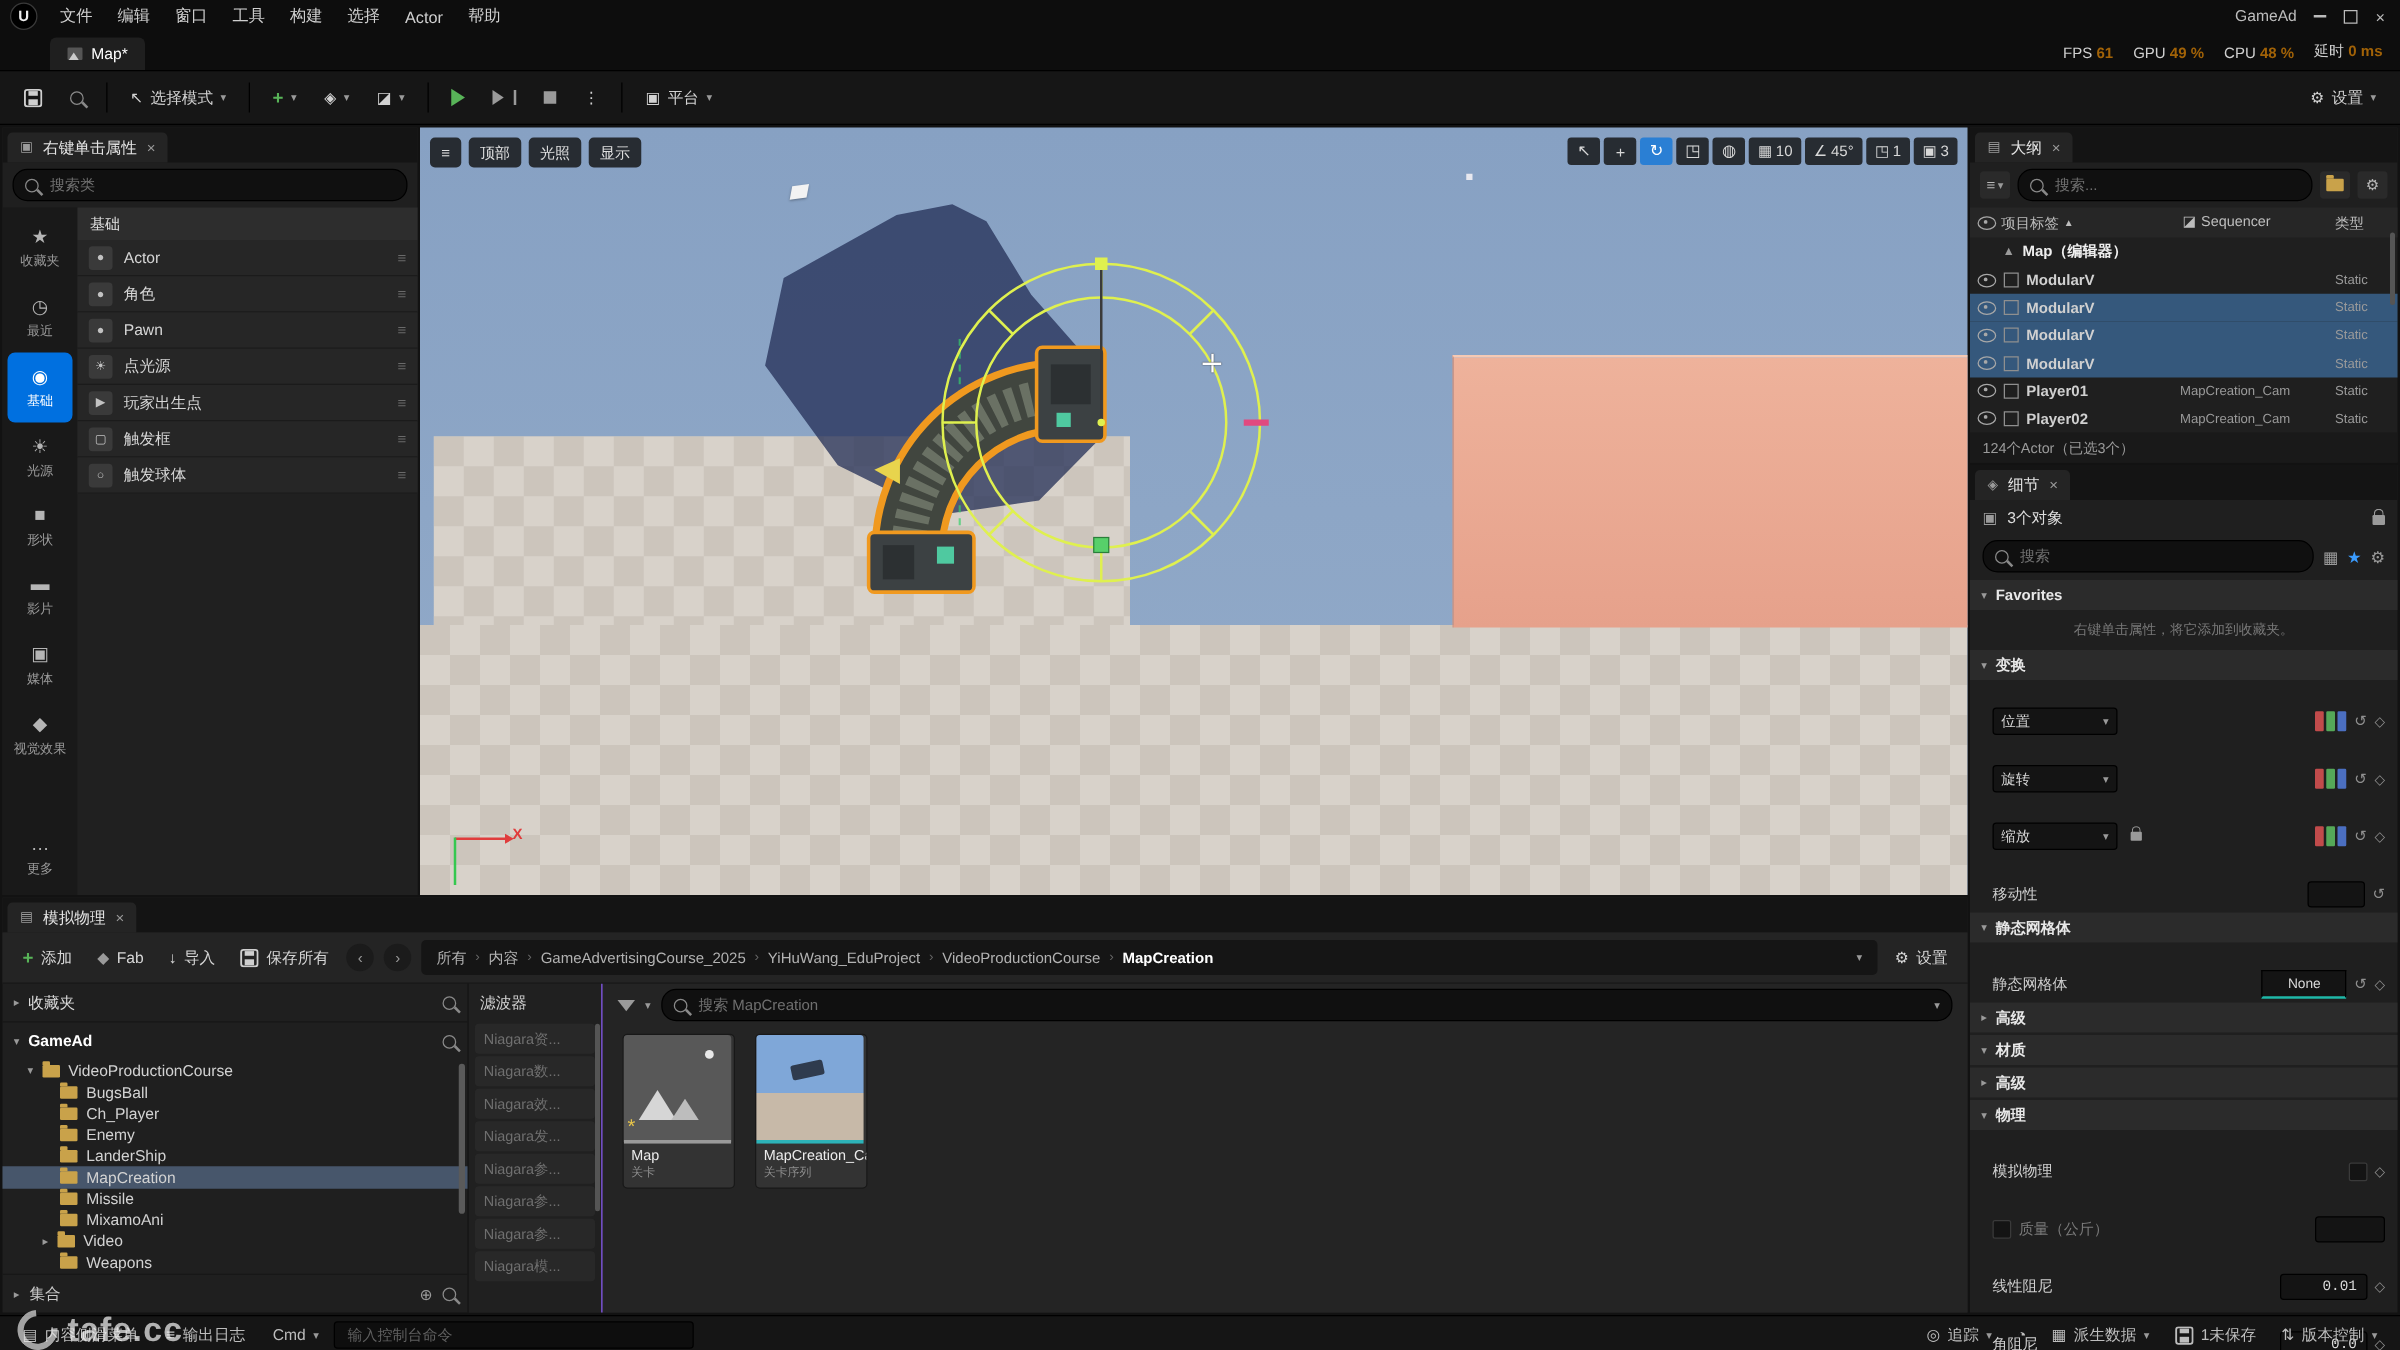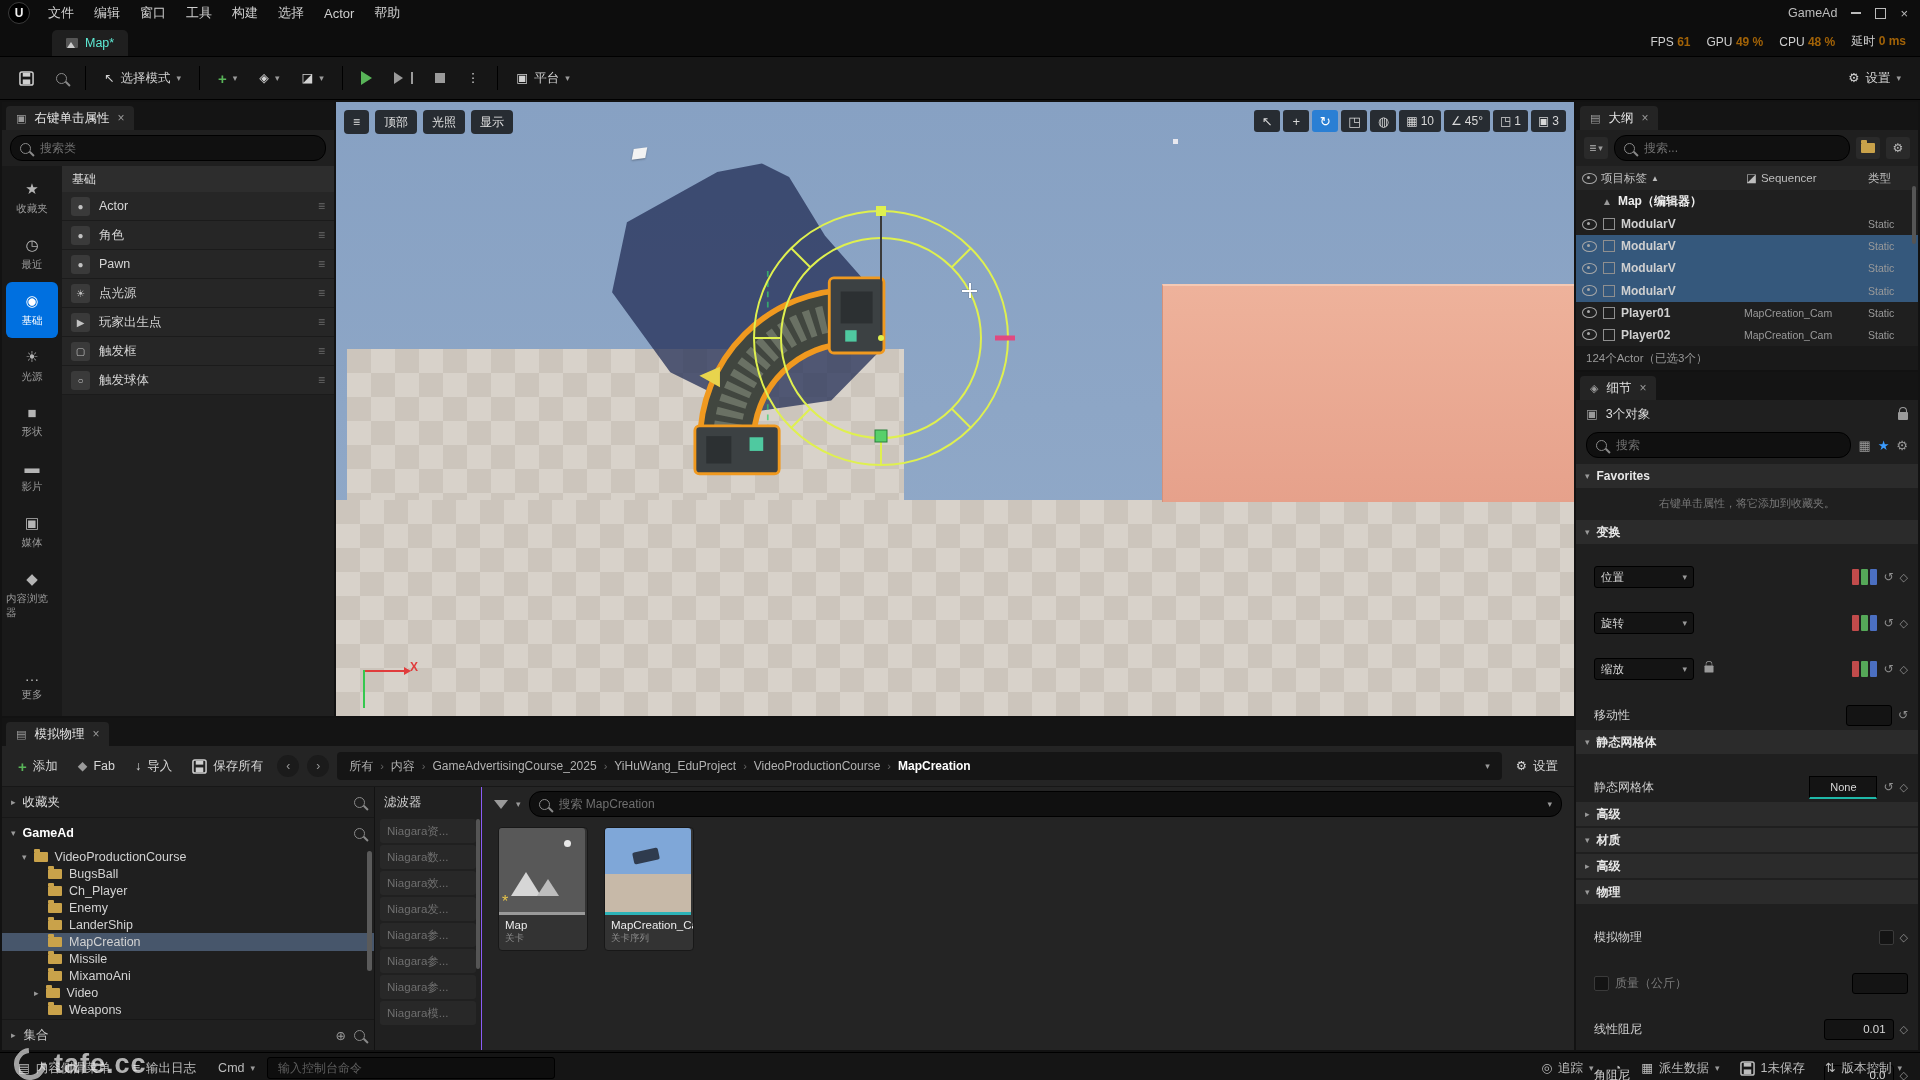--- a/index.html
+++ b/index.html
@@ -11,21 +11,21 @@
   .menubar{height:26px;background:#0d0d0d;display:flex;align-items:center;padding:0 6px;}
   .uelogo{width:20px;height:20px;border-radius:50%;background:#000;border:1px solid #3a3a3a;color:#eee;font-weight:bold;font-size:12px;display:flex;align-items:center;justify-content:center;margin:0 8px 0 2px;}
   .menu-item{padding:3px 10px;color:#cfcfcf;font-size:13px;border-radius:3px;cursor:default;}
   .mb-right{margin-left:auto;display:flex;align-items:center;gap:14px;}
   .proj{color:#bdbdbd;font-size:12.5px;}
   .winbtns{display:flex;gap:14px;margin-right:6px;align-items:center;}
   .wmin{width:10px;height:2px;background:#bbb;}
   .wmax{width:9px;height:9px;border:1.5px solid #bbb;}
   .wclose{color:#bbb;font-size:13px;}
   .tabrow{height:30px;background:#0d0d0d;display:flex;align-items:flex-end;}
-  .leveltab{margin-left:52px;height:26px;display:flex;align-items:center;gap:7px;background:#1f1f1f;border-radius:5px 5px 0 0;padding:0 14px;color:#5eead4;font-size:12.5px;}
+  .leveltab{margin-left:40px;height:26px;display:flex;align-items:center;gap:7px;background:#1f1f1f;border-radius:5px 5px 0 0;padding:0 14px;color:#ffffff;font-size:12.5px;}
   .leveltab .lvlico{width:12px;height:10px;background:#555;position:relative;overflow:hidden;border-radius:1px;}
   .leveltab .lvlico::after{content:"";position:absolute;bottom:0;left:1px;border-left:4px solid transparent;border-right:4px solid transparent;border-bottom:6px solid #ccc;}
   .stats{margin-left:auto;display:flex;gap:16px;align-items:center;padding:0 14px 6px 0;font-size:12px;color:#cfcfcf;}
   .stats b{color:#a16207;font-weight:bold;}
   .toolbar{height:42px;background:#161616;display:flex;align-items:center;padding:0 10px;gap:4px;border-top:1px solid #000;border-bottom:1px solid #000;}
   .tbtn{height:30px;display:flex;align-items:center;gap:6px;padding:0 9px;border-radius:4px;color:#d2d2d2;font-size:12.5px;}
   .tsep{width:1px;height:24px;background:#000;margin:0 5px;}
   .chev{font-size:9px;color:#9a9a9a;}
   .playtri{width:0;height:0;border-top:7px solid transparent;border-bottom:7px solid transparent;border-left:11px solid #58b458;}
   .graytri{width:0;height:0;border-top:6px solid transparent;border-bottom:6px solid transparent;border-left:9px solid #9a9a9a;}
@@ -122,21 +122,21 @@
   .dsec{height:24px;background:#2b2b2b;display:flex;align-items:center;gap:7px;padding:0 9px;color:#e8e8e8;font-size:12px;font-weight:bold;flex:none;margin-top:2px;}
   .dhint{height:30px;display:flex;align-items:center;justify-content:center;color:#787878;font-size:11px;flex:none;}
   .drow{height:26px;display:flex;align-items:center;gap:6px;padding:0 10px 0 18px;font-size:12px;color:#cfcfcf;flex:none;margin-top:20px;}
   .drow.dim{color:#7a7a7a;}
   .dsel{width:86px;height:20px;background:#141414;border:1px solid #000;border-radius:3px;display:flex;align-items:center;justify-content:space-between;padding:0 6px;font-size:11.5px;color:#d8d8d8;flex:none;}
   .rgb{display:flex;gap:2px;margin-left:auto;}
   .bar{width:7px;height:16px;border-radius:1px;}
   .bar.r{background:#c14b4b;} .bar.g{background:#55a858;} .bar.b{background:#4b6fc1;}
   .rst{color:#8f8f8f;font-size:12px;}
   .dia{color:#8f8f8f;font-size:11px;}
-  .valbox{min-width:54px;height:19px;background:#141414;border:1px solid #000;border-radius:3px;display:flex;align-items:center;padding:0 7px;font-size:11.5px;color:#dadada;margin-left:auto;justify-content:flex-end;}
+  .valbox{min-width:54px;height:19px;background:#141414;border:1px solid #000;border-radius:3px;display:flex;align-items:center;padding:0 7px;font-size:11.5px;color:#dadada;margin-left:auto;justify-content:flex-end;font-family:Liberation Mono, monospace;}
   .nonebox{width:66px;height:20px;background:#141414;border:1px solid #000;border-bottom:2px solid #1fb8a8;display:flex;align-items:center;justify-content:center;font-size:11px;color:#d8d8d8;margin-left:auto;}
   .ckb{width:13px;height:13px;background:#141414;border:1px solid #3a3a3a;border-radius:2px;display:flex;align-items:center;justify-content:center;font-size:10px;color:#fff;margin-left:auto;}
   .ckb.on{background:#2a7fd4;border-color:#2a7fd4;}
   .bluelink{color:#4aa3ff;font-size:11px;margin-left:auto;}
   .locksm{transform:scale(.9);margin:0;}
 
   
   .cbrowser{height:332px;margin:0 2px 2px 2px;display:flex;flex-direction:column;background:#1f1f1f;}
   .cbtool{height:40px;display:flex;align-items:center;gap:8px;padding:0 10px;background:#242424;flex:none;border-bottom:1px solid #171717;}
   .cbbtn{display:flex;align-items:center;gap:6px;color:#d6d6d6;font-size:12.5px;padding:0 6px;height:28px;border-radius:4px;}
@@ -325,21 +325,21 @@
               <div class="cat">
                   <span class="ci">▬</span>
                   <span>影片</span>
                 </div>
               <div class="cat">
                   <span class="ci">▣</span>
                   <span>媒体</span>
                 </div>
               <div class="cat">
                   <span class="ci">◆</span>
-                  <span>内容浏览器</span>
+                  <span>视觉效果</span>
                 </div>
               <div class="cat more">
                   <span class="ci">…</span>
                   <span>更多</span>
                 </div>
             </div>
             <div class="plist">
               <div class="phead">
                   <span>基础</span>
                 </div>

